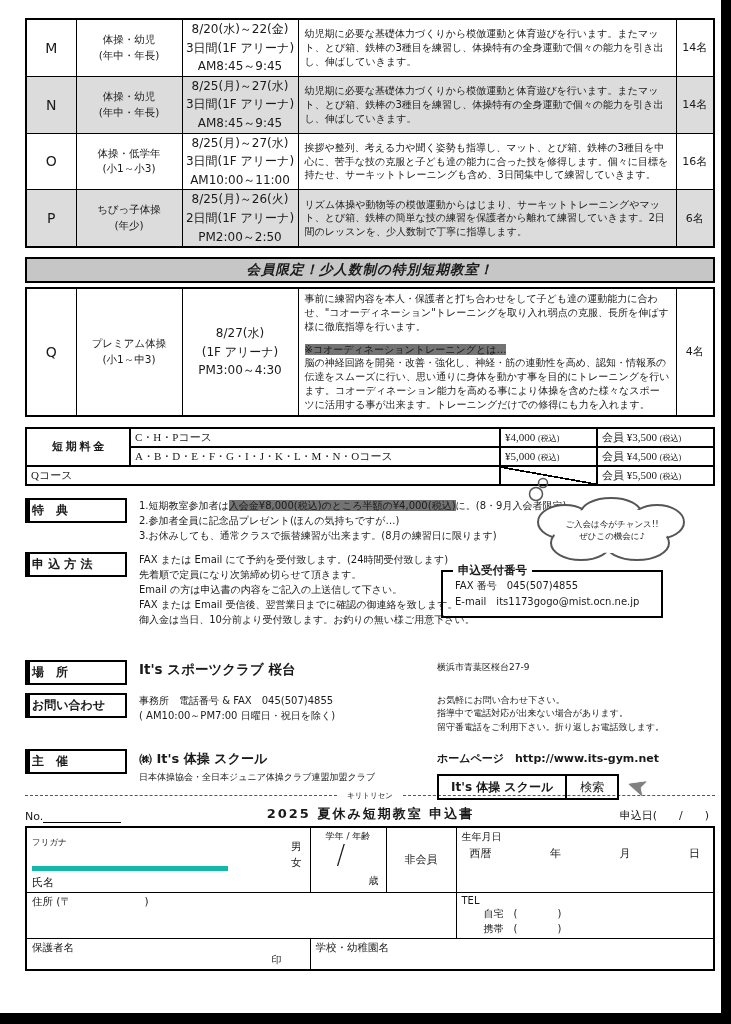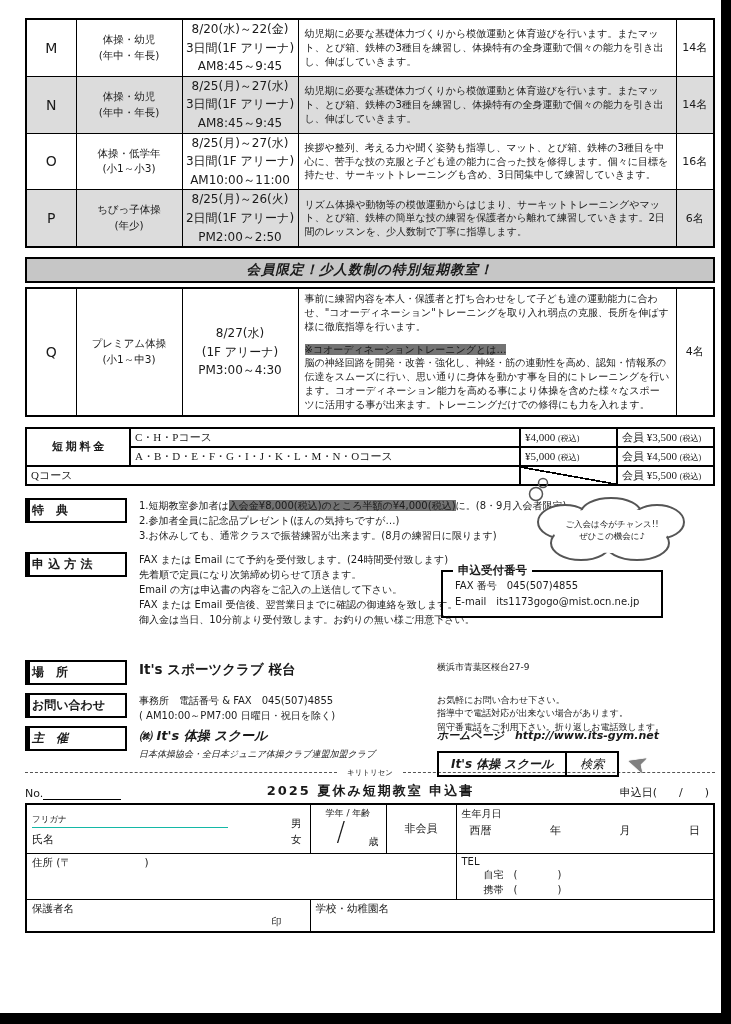--- a/index.html
+++ b/index.html
@@ -24,21 +24,21 @@
 
   .hl { background:#737373; }
   .q-desc p { margin-bottom:9px; }
   .q-desc p:last-child { margin-bottom:0; }
 
   
   table.price { border-collapse:collapse; width:100%; border:2px solid #000; margin-top:10px; }
   table.price td { border:2px solid #000000; font-size:11px; padding:1px 4px; height:17px;font-family:Liberation Serif, serif; }
   td.p-label { width:104px; text-align:center; font-weight:bold; font-size:12px; }
   td.p-price { width:97px; }
-  td.p-member { width:97px; }
+  td.p-member { width:117px; }
   .tax { font-size:8px; }
   td.slash-cell { background:linear-gradient(to top right, transparent 47%, #000 47%, #000 52%, transparent 52%); }
 
   
   .label-box { border:2px solid #000; border-left-width:5px; width:102px; flex:0 0 102px;
                font-weight:bold; font-size:12px; padding:2px 2px;
                height:fit-content; background:#fff; }
   .sec { display:flex; align-items:flex-start; }
   .sec-body { margin-left:12px; font-size:10px; line-height:1.5; }
   .mid-wrap { position:relative; margin-top:12px; min-height:155px; }
@@ -54,21 +54,21 @@
   .reception-title { position:absolute; top:-9px; left:10px; background:#fff;
                      font-weight:bold; font-size:11.5px; padding:0 5px; }
   .reception-line { font-size:10px; line-height:1.6; }
 
   .right-abs { position:absolute; left:412px; top:1px; font-size:9px; line-height:1.55; }
 
   .place-row { position:relative; margin-top:7px; }
   .place-name { font-weight:bold; font-size:13.5px; margin-left:12px; margin-top:1px; }
 
   .contact-row { position:relative; margin-top:8px; }
-  .org-row { position:relative; margin-top:3px;font-style:italic; }
+  .org-row { position:relative; margin-top:26px; }
   .org-name { font-weight:bold; font-size:13px; }
   .org-sub { font-size:9px; margin-top:3px; }
   .home-line { font-size:11px; font-weight:bold; }
   .home-line .url { font-weight:bold; }
   .searchbar { display:flex; align-items:center; margin-top:7px; }
   .searchbox { display:flex; border:2px solid #000; }
   .search-text { padding:2px 12px; font-weight:bold; font-size:12px; border-right:2px solid #000; }
   .search-btn { padding:2px 13px; font-size:12px; }
   .cursor-arrow { display:inline-block; font-size:24px; color:#808080; margin-left:8px;
                   transform:rotate(197deg); line-height:1; text-shadow:0 0 1px #555; }
@@ -80,22 +80,22 @@
   
   .form-head { display:flex; align-items:flex-end; margin-top:4px; font-size:11px; }
   .no-label { font-size:11px; }
   .no-line { display:inline-block; width:78px; border-bottom:1px solid #000; }
   .form-title { flex:1; text-align:center; font-weight:bold; font-size:13px; letter-spacing:2px; }
   .apply-date { font-size:11px; margin-right:6px; }
 
   table.form { border-collapse:collapse; width:100%; border:2px solid #000; margin-top:3px; }
   table.form td { border:1px solid #000; vertical-align:top; padding:2px 5px; }
   .f-name-cell { position:relative; height:50px; }
-  .furigana { font-size:8.5px; display:inline-block; width:72%; border-bottom:1px solid #14b8a6;
-              padding-bottom:1px; }
+  .furigana { font-size:8.5px; display:inline-block; width:72%; border-bottom:5px solid #14b8a6;
+              padding-bottom:17px; }
   .f-name-label { font-size:11px; margin-top:4px; }
   .sex-col { position:absolute; right:8px; top:10px; font-size:10.5px; line-height:1.6;
              text-align:center; }
   .grade-cell { position:relative; width:76px; }
   .grade-head { font-size:9px; text-align:center; }
   .grade-slash { position:absolute; left:26px; top:12px; font-size:26px; font-weight:300; }
   .age-unit { position:absolute; right:7px; bottom:4px; font-size:10px; }
   .nonmember-cell { width:70px; text-align:center; vertical-align:middle !important; font-size:11px; }
   .birth-cell { width:258px; }
   .birth-label { font-size:10px; }

